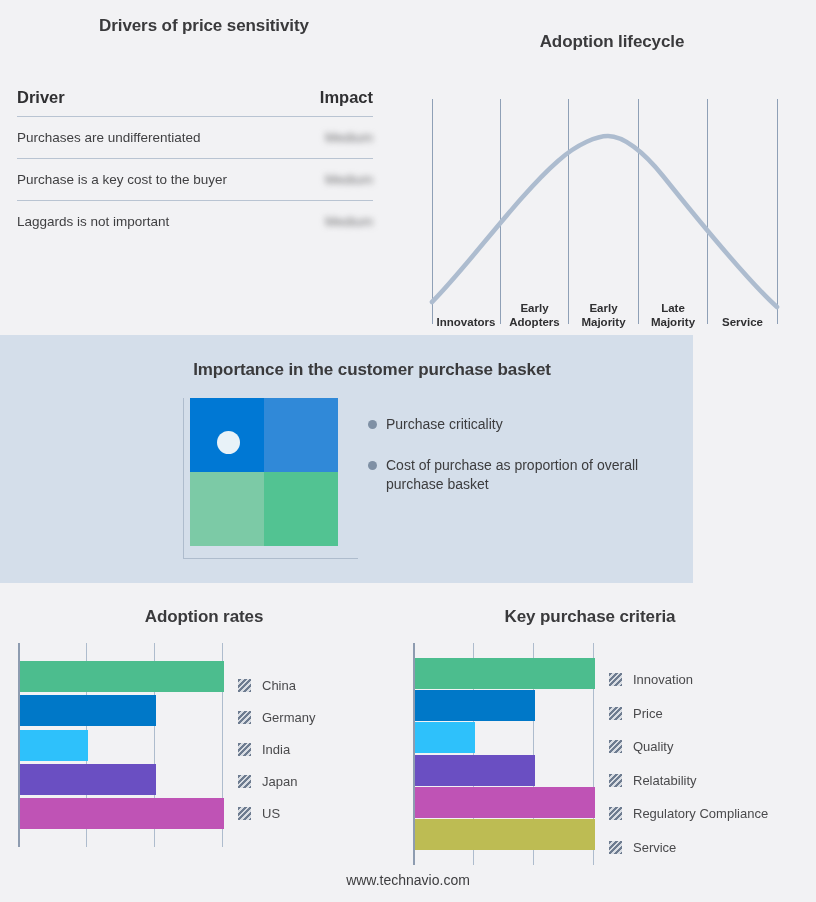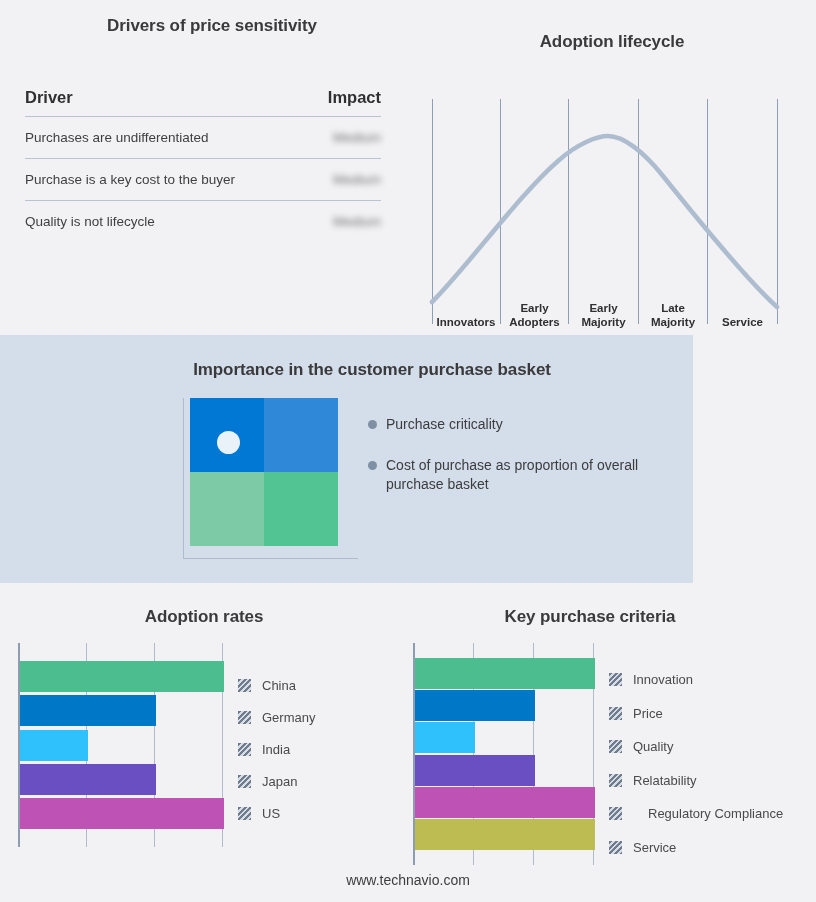--- a/index.html
+++ b/index.html
@@ -14,21 +14,21 @@
   .panel{position:absolute;}
   .sec-title{
     font-weight:bold;
     font-size:17px;
     color:#3a3a3c;
     text-align:center;
     letter-spacing:-0.1px;
   }
 
   
-  #drivers{left:8px;top:0;width:408px;height:335px;}
+  #drivers{left:0;top:0;width:408px;height:335px;}
   #drivers .sec-title{position:absolute;left:0;top:16px;width:408px;}
   .tbl{position:absolute;left:17px;top:88px;width:356px;}
   .tbl-head{
     display:flex;justify-content:space-between;align-items:flex-end;
     font-weight:bold;font-size:16.5px;color:#303032;
     padding-bottom:9px;
     border-bottom:1px solid #b9c4d2;
   }
   .tbl-row{
     display:flex;justify-content:space-between;align-items:center;
@@ -120,21 +120,21 @@
 
     <div class="tbl-row">
       <span>Purchases are undifferentiated</span>
       <span class="impact-val">Medium</span>
     </div>
     <div class="tbl-row">
       <span>Purchase is a key cost to the buyer</span>
       <span class="impact-val">Medium</span>
     </div>
     <div class="tbl-row">
-      <span>Quality is not lifecycle</span>
+      <span>Laggards is not important</span>
       <span class="impact-val">Medium</span>
     </div>
   </div>
 
 </section>
 
 <section class="panel" id="lifecycle">
   <div class="sec-title">Adoption lifecycle</div>
 
   <svg width="408" height="335">
@@ -257,21 +257,21 @@
         <span class="blegend-txt">Price</span>
       </div>
       <div class="blegend-item" style="height: 33.5px;">
         <span class="hatch"></span>
         <span class="blegend-txt">Quality</span>
       </div>
       <div class="blegend-item" style="height: 33.5px;">
         <span class="hatch"></span>
         <span class="blegend-txt">Relatability</span>
       </div>
-      <div class="blegend-item" style="height: 33.5px; gap: 15px;">
+      <div class="blegend-item" style="height: 33.5px;">
         <span class="hatch"></span>
         <span class="blegend-txt">Regulatory Compliance</span>
       </div>
       <div class="blegend-item" style="height: 33.5px;">
         <span class="hatch"></span>
         <span class="blegend-txt">Service</span>
       </div>
     </div>
 </section>
 

